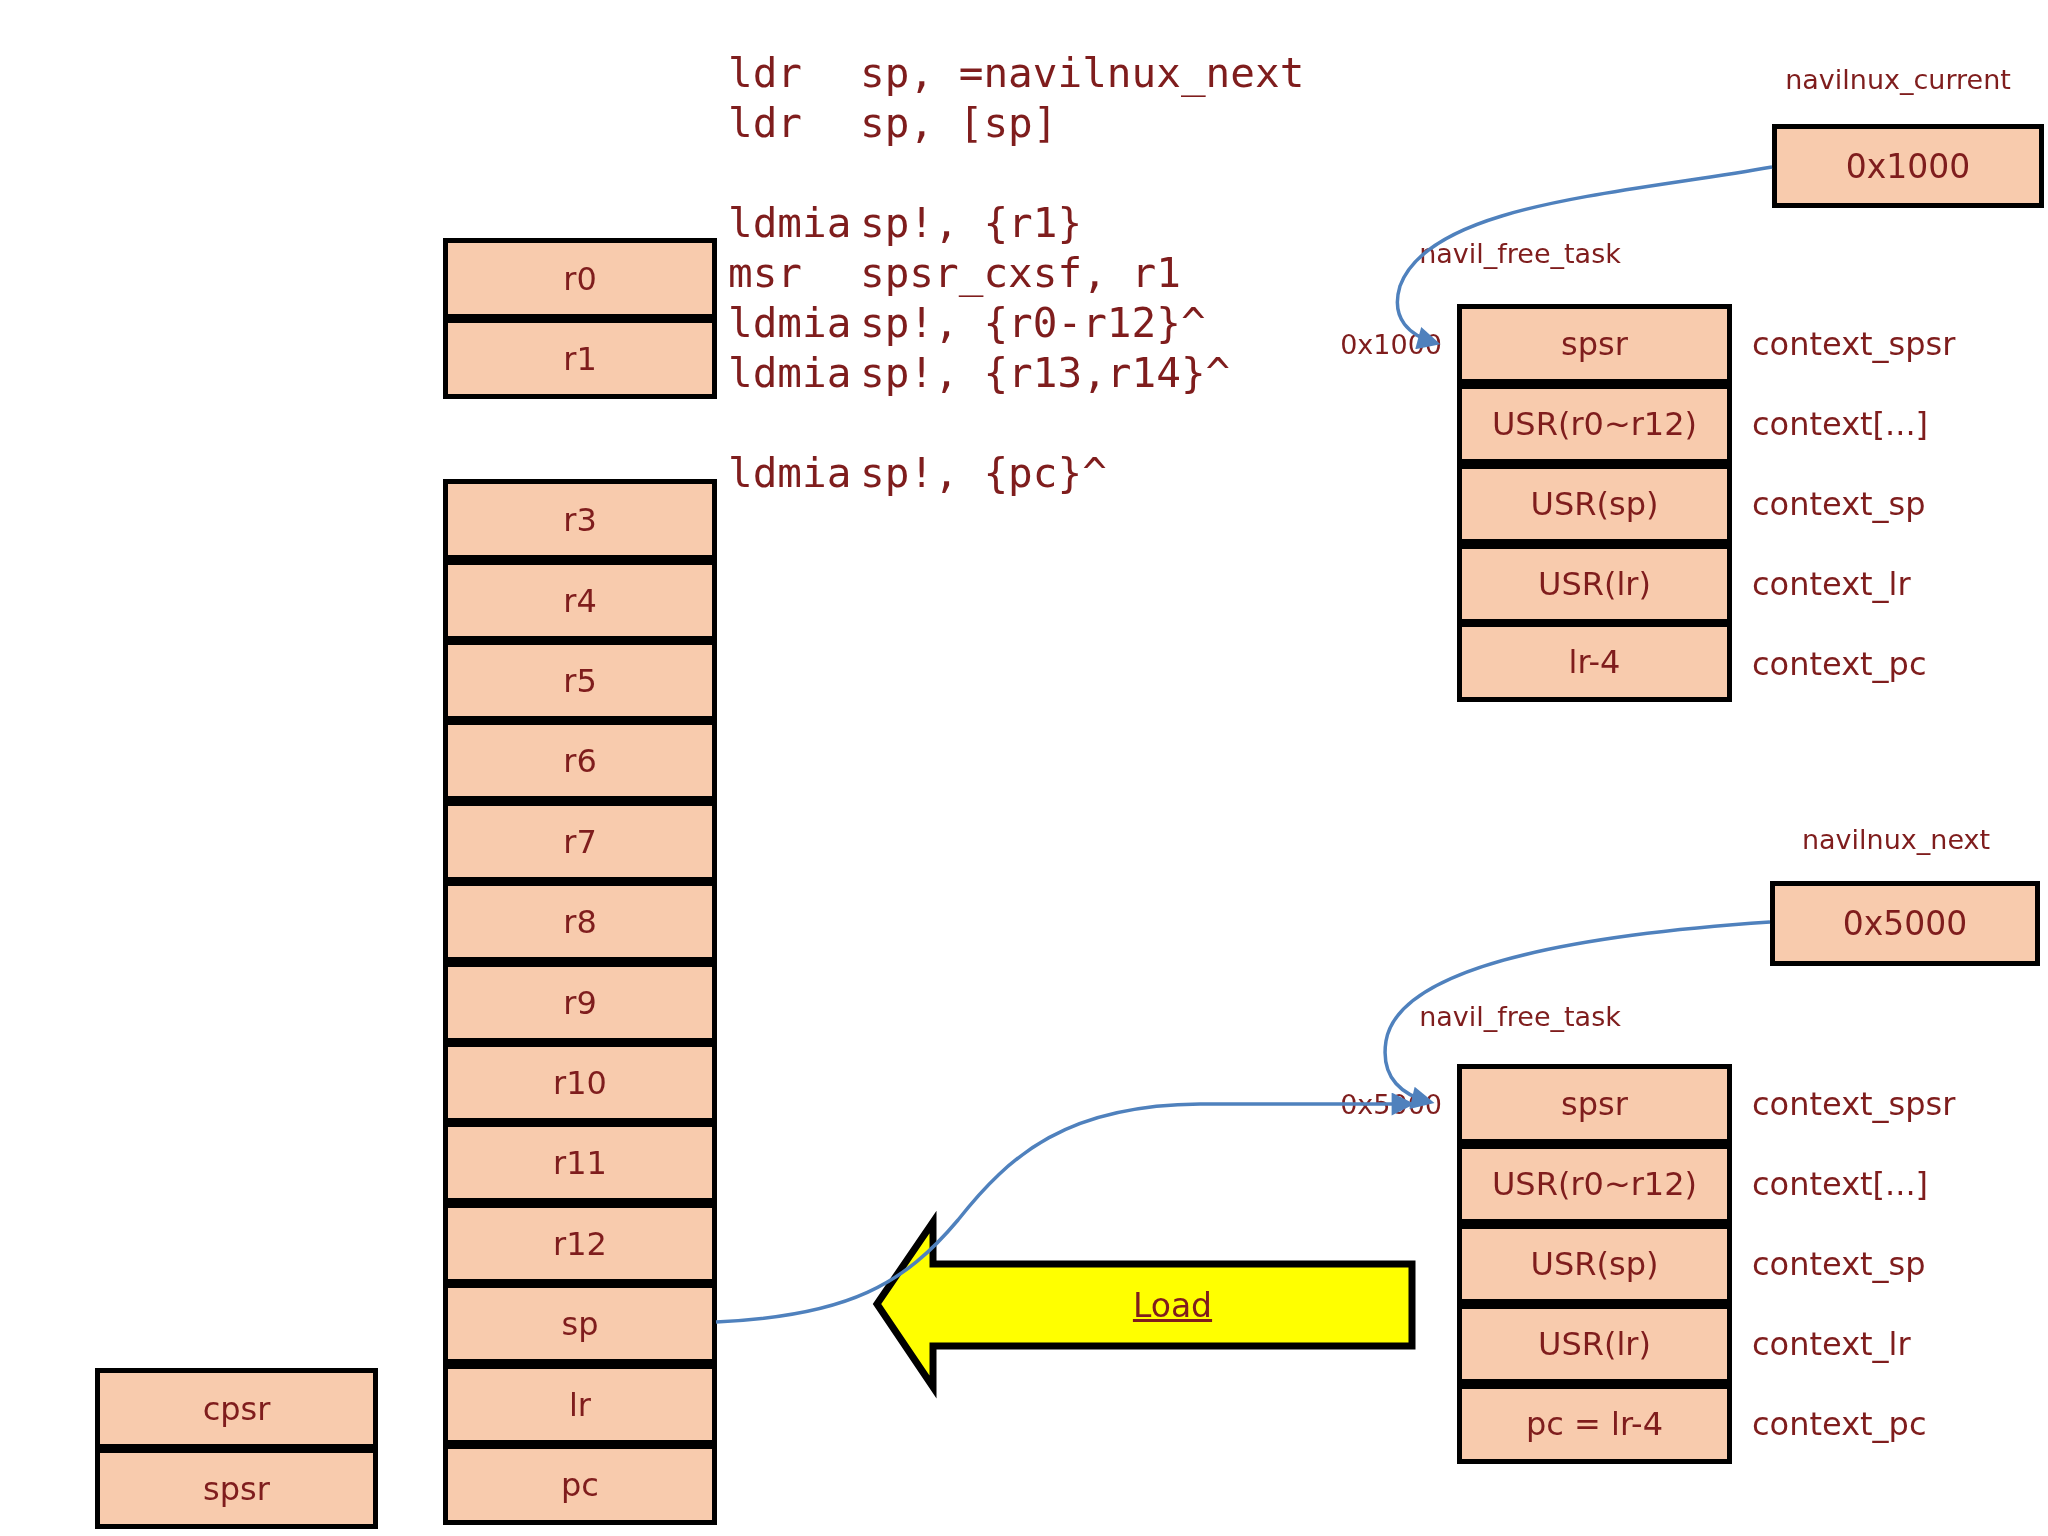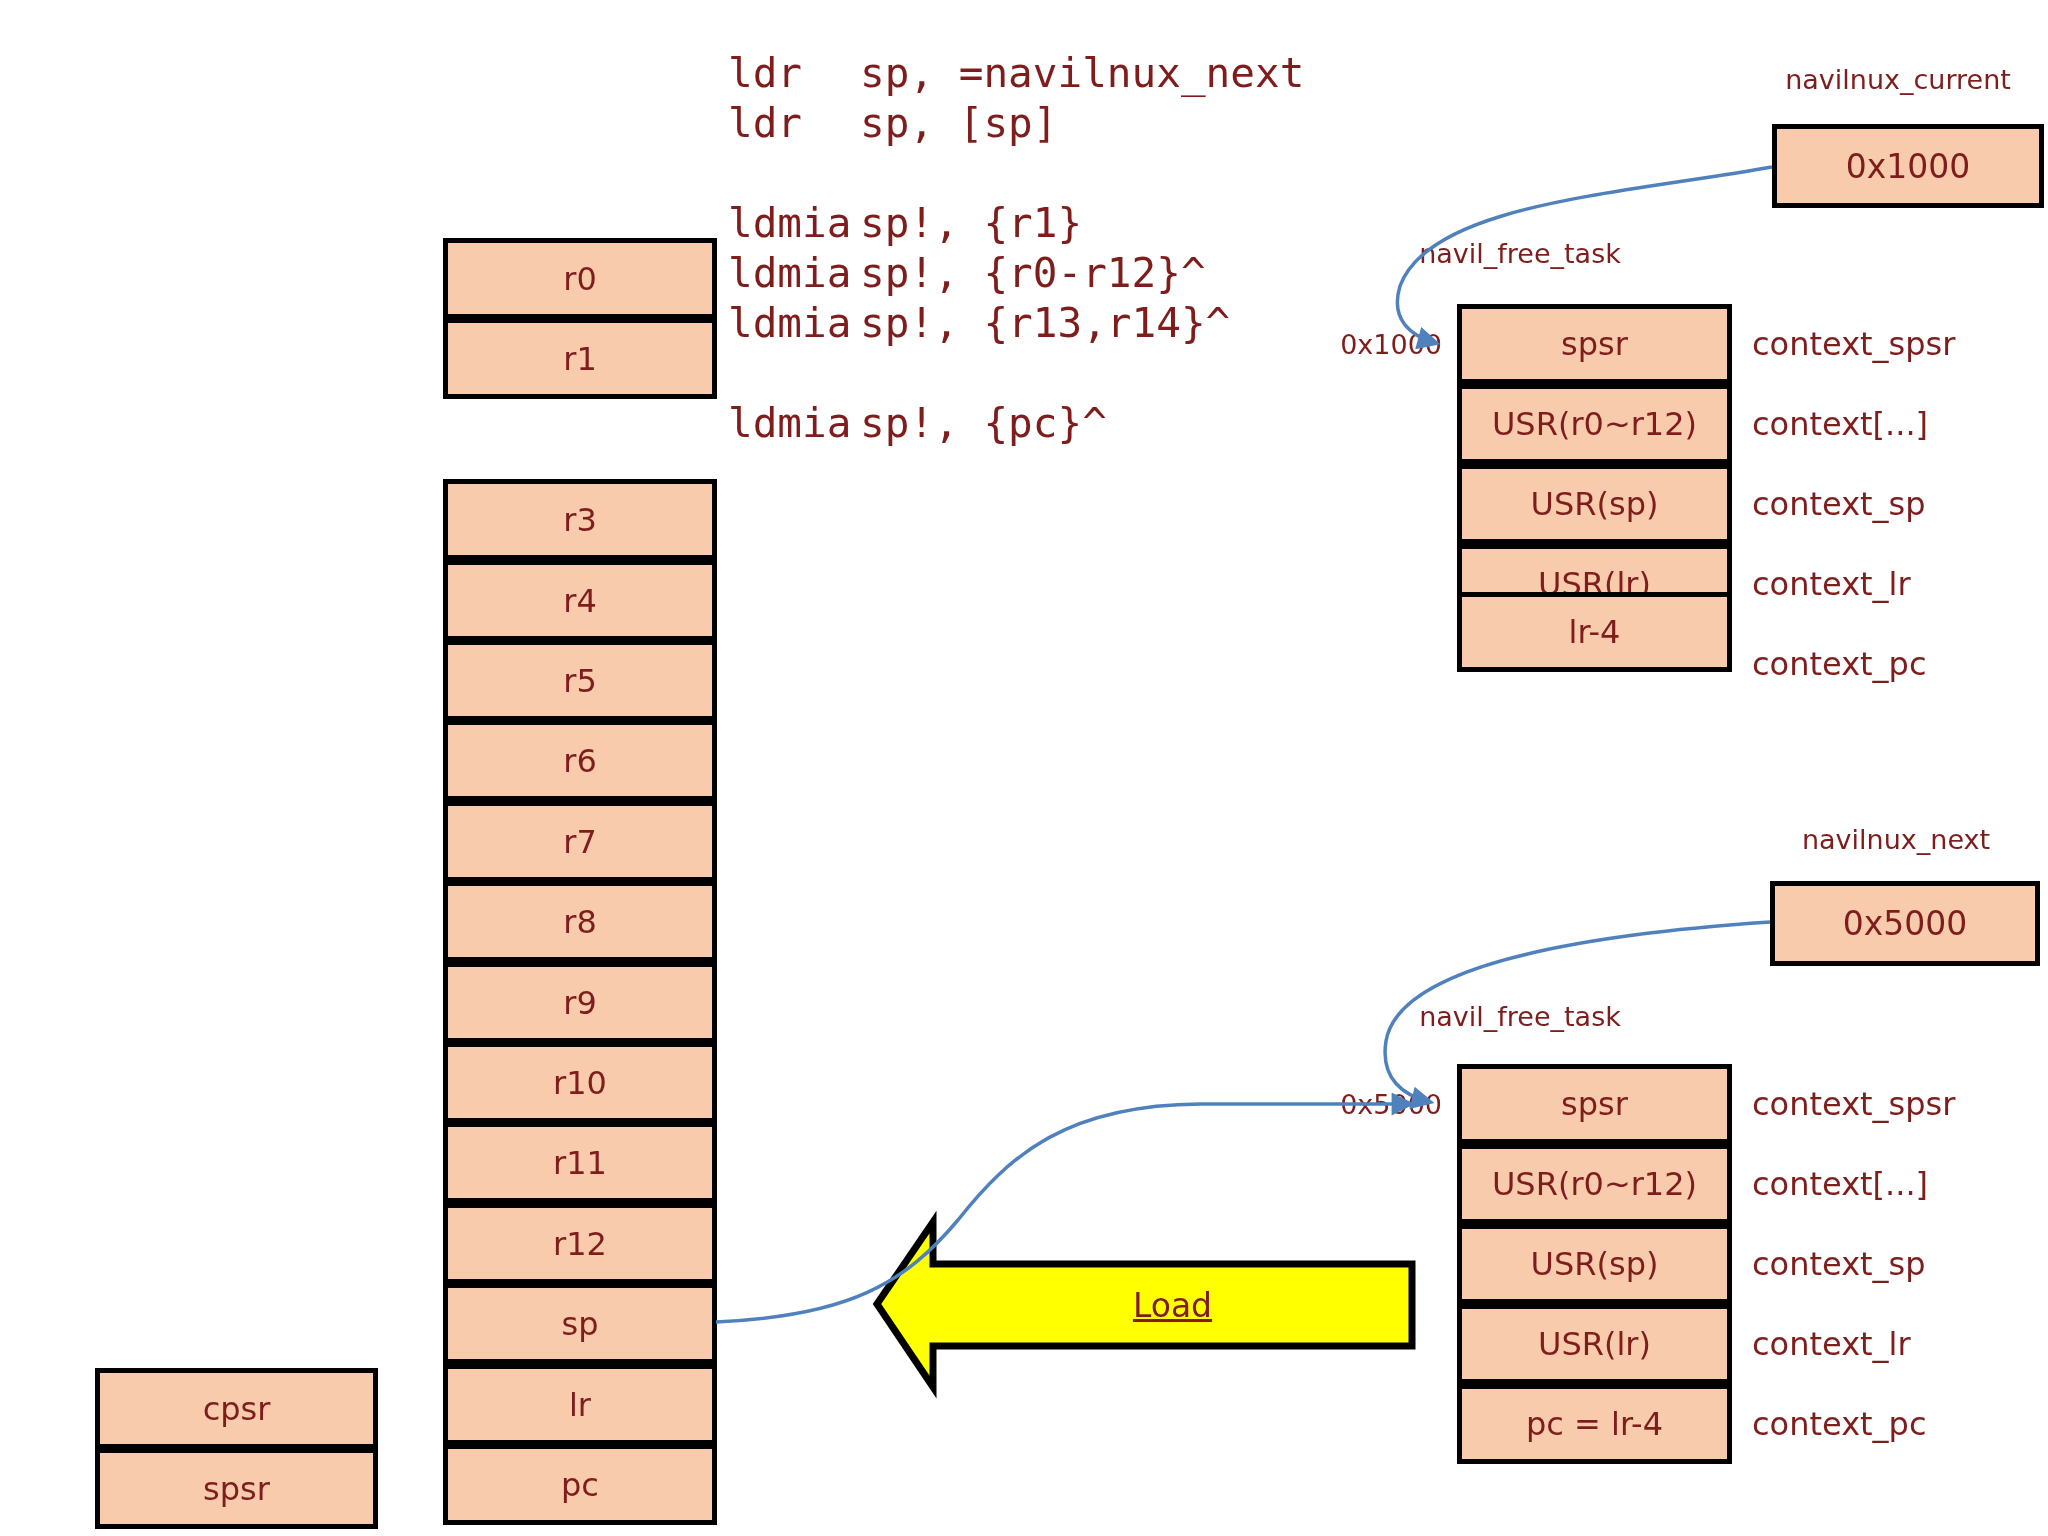--- a/index.html
+++ b/index.html
@@ -36,20 +36,21 @@
 </head>
 <body>
 
 <div id="stage">
 
   <div class="code">
     <div class="code-line"><span class="mn">ldr</span><span>sp, =navilnux_next</span></div>
     <div class="code-line"><span class="mn">ldr</span><span>sp, [sp]</span></div>
     <div class="code-line"><span class="mn"></span><span></span></div>
     <div class="code-line"><span class="mn">ldmia</span><span>sp!, {r1}</span></div>
+    <div class="code-line"><span class="mn">msr</span><span>spsr_cxsf, r1</span></div>
     <div class="code-line"><span class="mn">ldmia</span><span>sp!, {r0-r12}^</span></div>
     <div class="code-line"><span class="mn">ldmia</span><span>sp!, {r13,r14}^</span></div>
     <div class="code-line"><span class="mn"></span><span></span></div>
     <div class="code-line"><span class="mn">ldmia</span><span>sp!, {pc}^</span></div>
   </div>
 
   <div class="box reg" style="top:202px">
       <span>r0</span>
     </div>
   <div class="box reg" style="top:282px">
@@ -114,21 +115,21 @@
     </div>
   <div class="box srow" style="top:348px">
       <span>USR(r0~r12)</span>
     </div>
   <div class="box srow" style="top:428px">
       <span>USR(sp)</span>
     </div>
   <div class="box srow" style="top:508px">
       <span>USR(lr)</span>
     </div>
-  <div class="box srow" style="top:556px">
+  <div class="box srow" style="top:586px">
       <span>lr-4</span>
     </div>
 
   <div class="ctx" style="top:268px">context_spsr</div>
   <div class="ctx" style="top:348px">context[...]</div>
   <div class="ctx" style="top:428px">context_sp</div>
   <div class="ctx" style="top:508px">context_lr</div>
   <div class="ctx" style="top:588px">context_pc</div>
 
   <div class="small" style="left:1748px;top:788px;width:296px;">navilnux_next</div>

